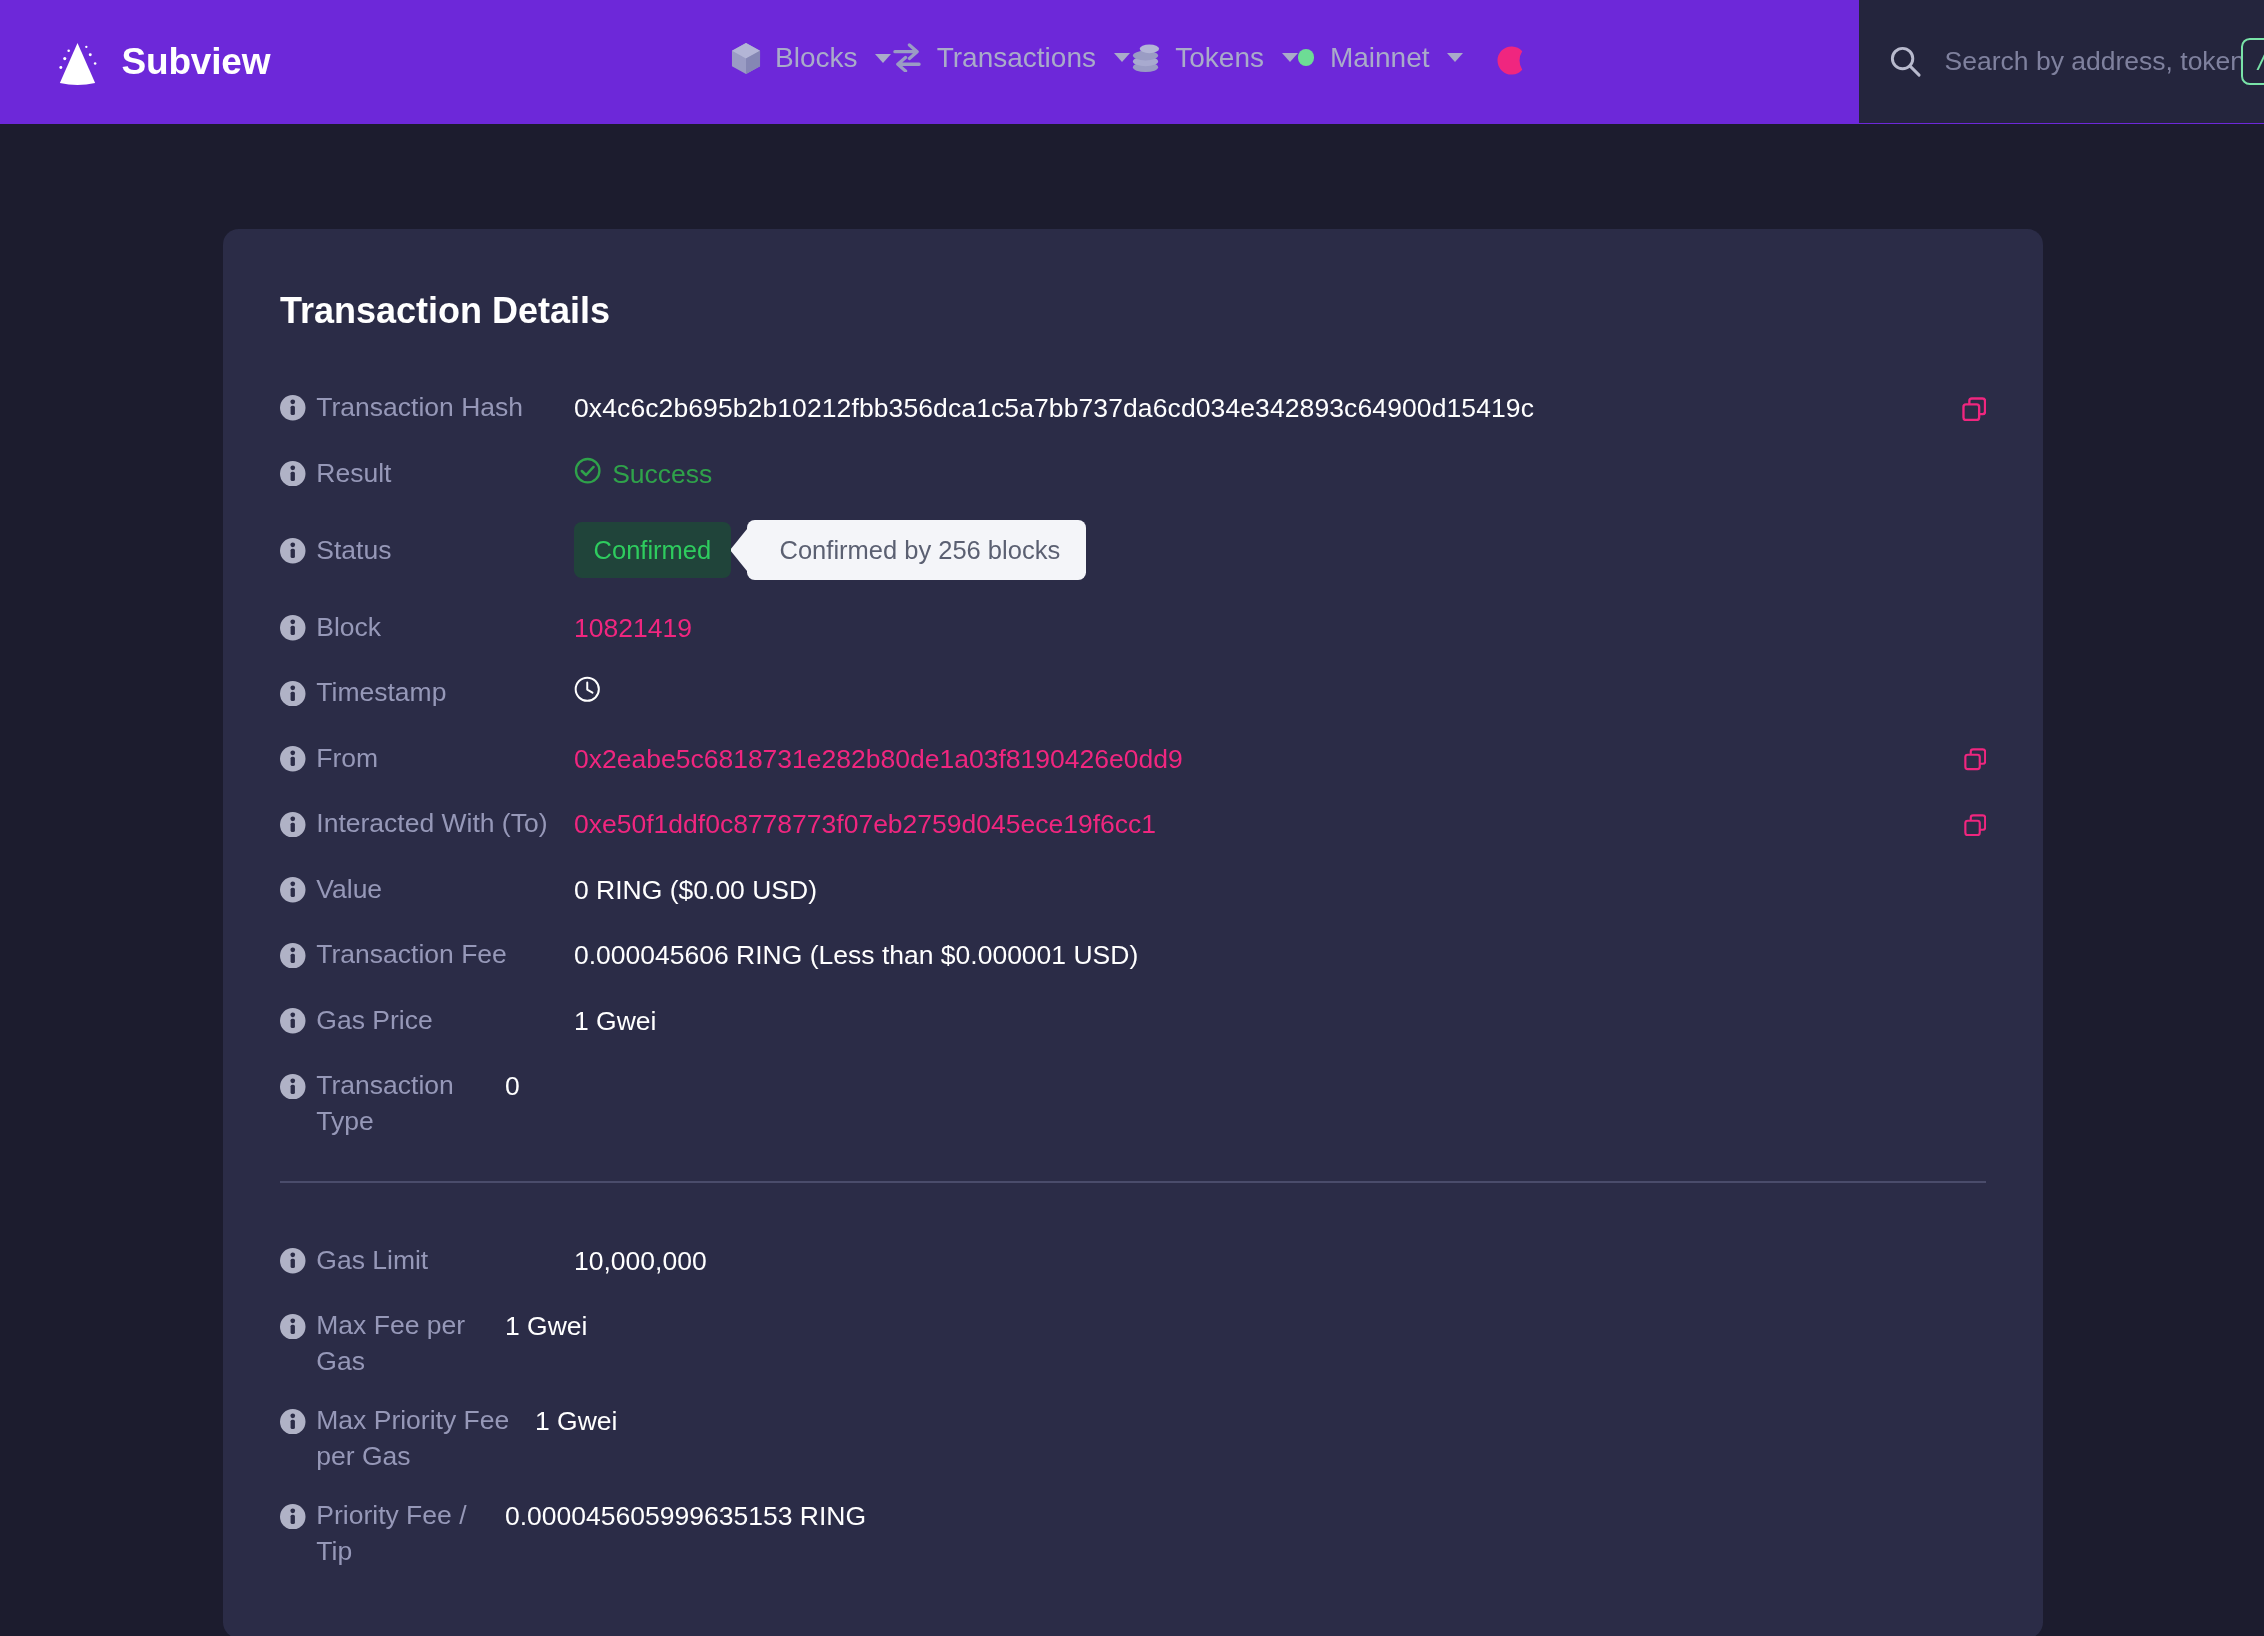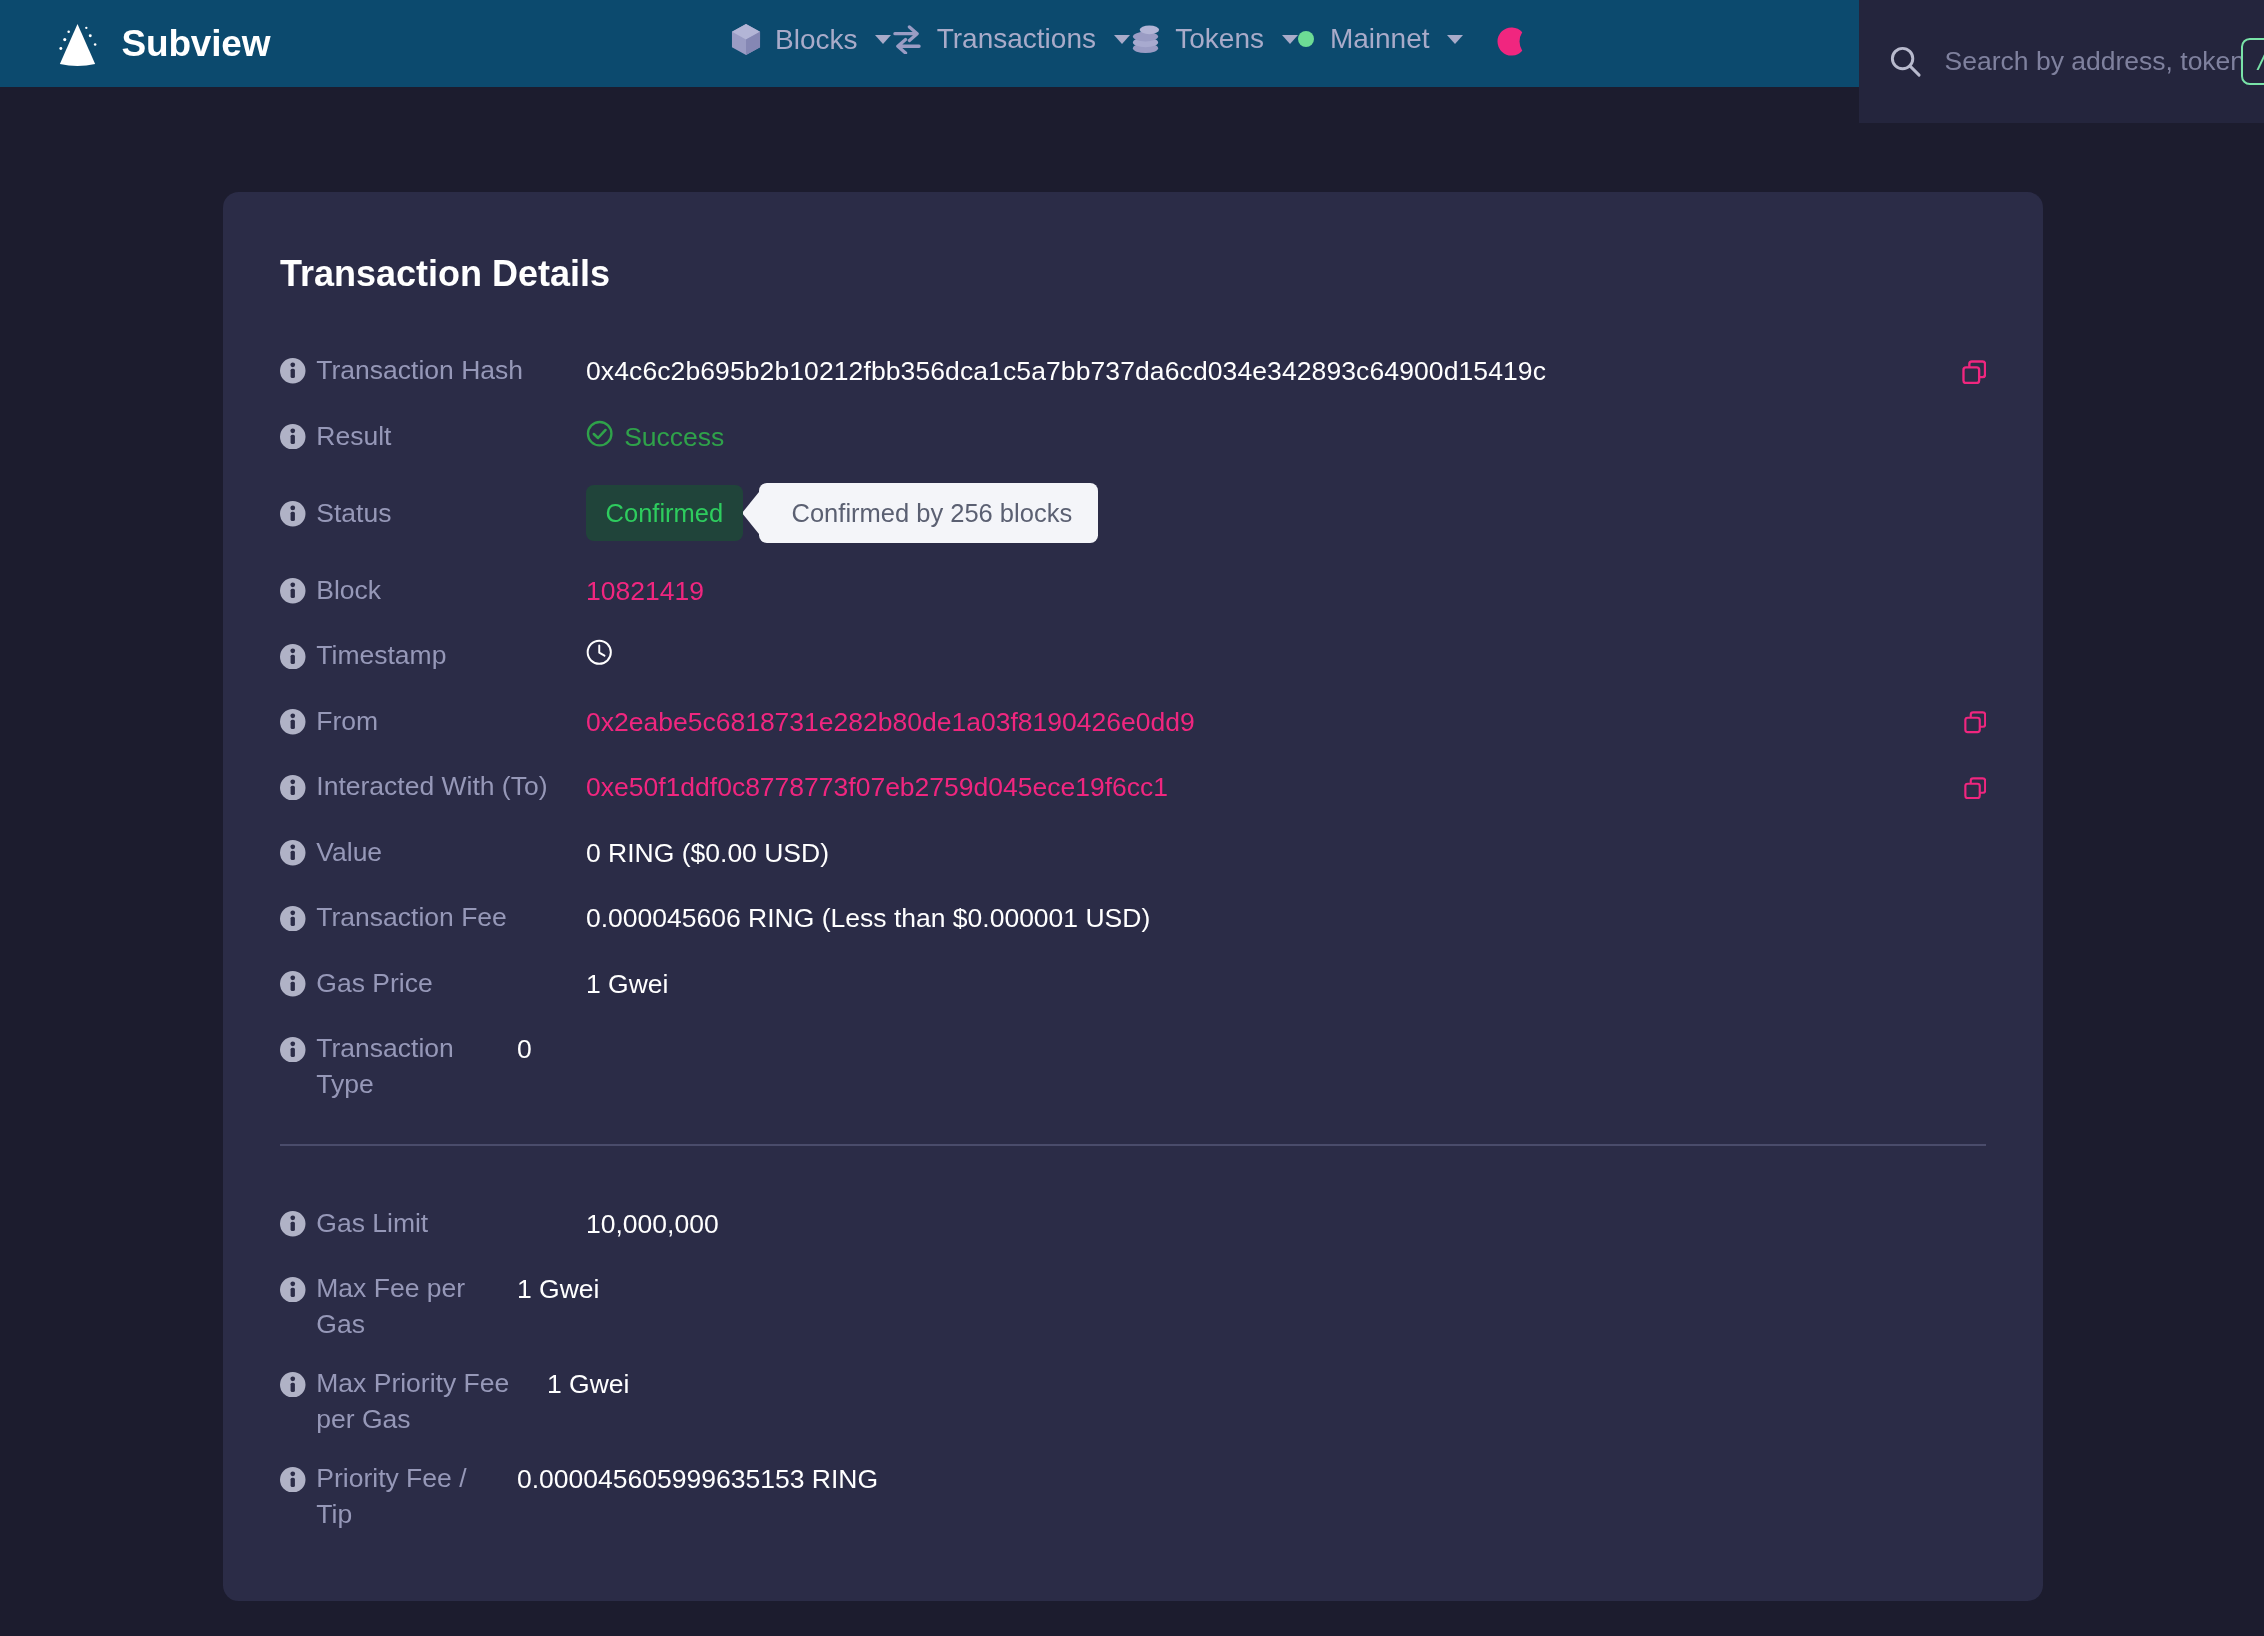--- a/index.html
+++ b/index.html
@@ -8,22 +8,22 @@
     width: 2264px;
     height: 1637px;
     overflow: hidden;
     background: #1c1c2e;
     font-family: "Liberation Sans", sans-serif;
   }
 
   
   .navbar {
     position: relative;
-    height: 87px;
-    background: #0c4a6e;
+    height: 124px;
+    background: #6d28d9;
     display: flex;
     align-items: center;
     padding-left: 51px;
     z-index: 5;
   }
 
   .brand {
     display: flex;
     align-items: center;
     gap: 17.6px;
@@ -138,21 +138,20 @@
   }
 
   
   .rows { display: block; }
 
   .row {
     display: flex;
     align-items: flex-start;
     margin-bottom: 22.5px;
     min-height: 43px;
-    gap: 12px;
   }
 
   .row-label {
     flex: 0 0 294px;
     display: flex;
     align-items: flex-start;
     gap: 10.8px;
     color: #9698b8;
     font-size: 26.5px;
     line-height: 1.35;

